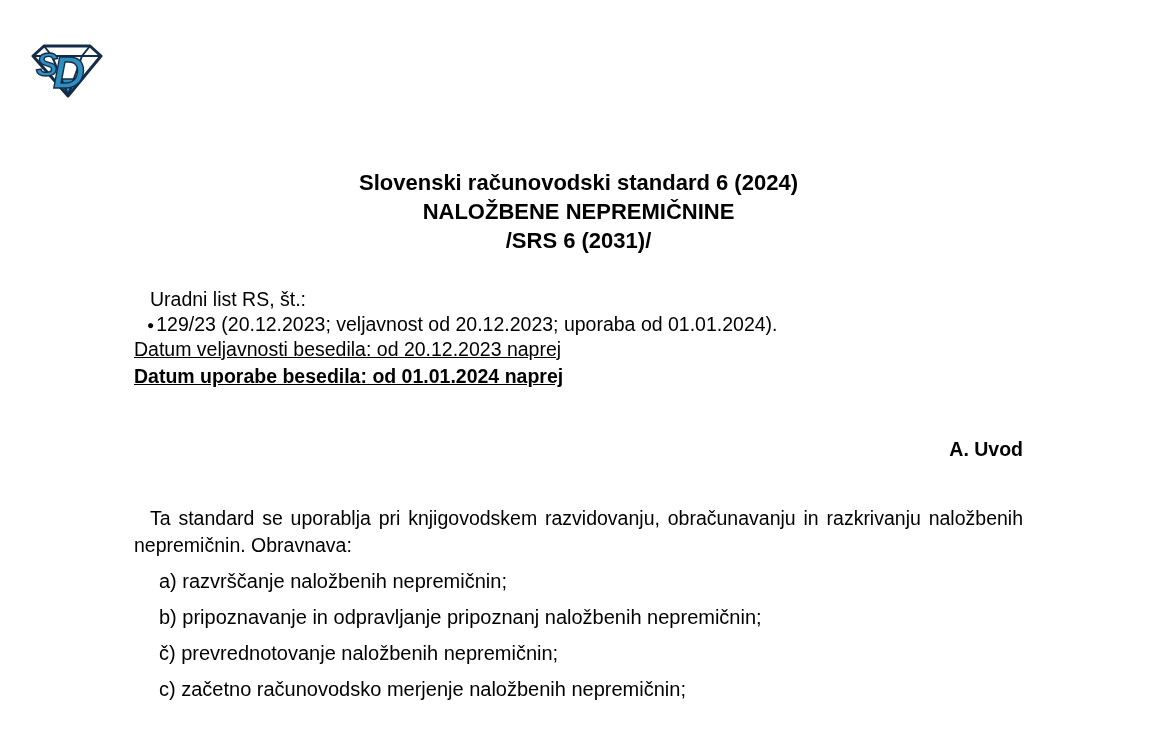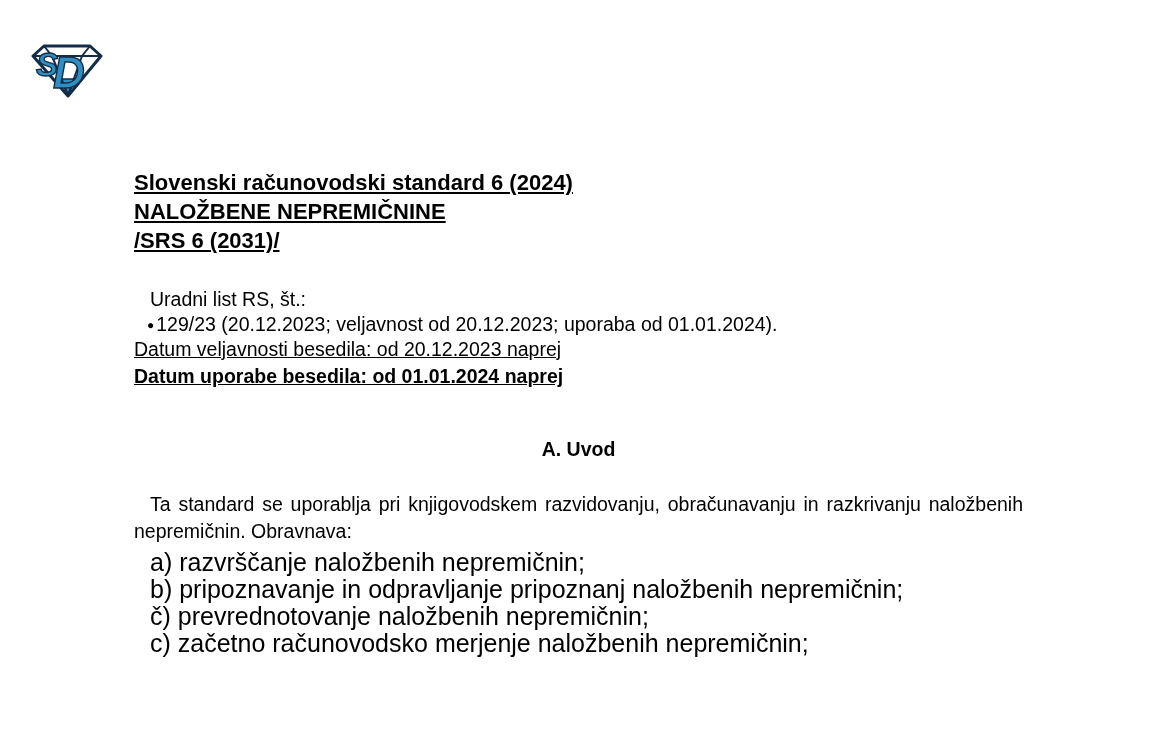--- a/index.html
+++ b/index.html
@@ -24,21 +24,21 @@
     height: 60px;
   }
   .content {
     padding: 168px 134px 0 134px;
   }
   .title {
     margin: 0;
     font-size: 22px;
     line-height: 29px;
     font-weight: bold;
-    text-decoration: underline;
+    text-align: center;
   }
   .title-line { display: block; }
 
   .gazette-label {
     margin: 31px 0 0 0;
     font-size: 19.5px;
     line-height: 27px;
     padding-left: 16px;
   }
   .gazette-item {
@@ -59,34 +59,34 @@
     text-decoration: underline;
   }
   .datum-first { margin-top: 0; }
   .datum-bold  { font-weight: bold; }
 
   .section-heading {
     margin: 46px 0 16px 0;
     font-size: 19.5px;
     line-height: 27px;
     font-weight: bold;
-    text-align: center;
+    text-align: right;
   }
   .para {
     margin: 0;
     font-size: 19.5px;
     line-height: 27px;
     text-align: justify;
     text-indent: 16px;
   }
-  .para-intro { margin-top: 28px; }
+  .para-intro { margin-top: 42px; }
   .topics { margin-top: 4px; }
   .list-item {
-    margin: 0;
-    font-size: 25px;
+    margin: 9px;
+    font-size: 20px;
     line-height: 27px;
     padding-left: 16px;
   }
 </style>
 </head>
 <body>
 
 <div class="page">
 
   <div class="logo">

